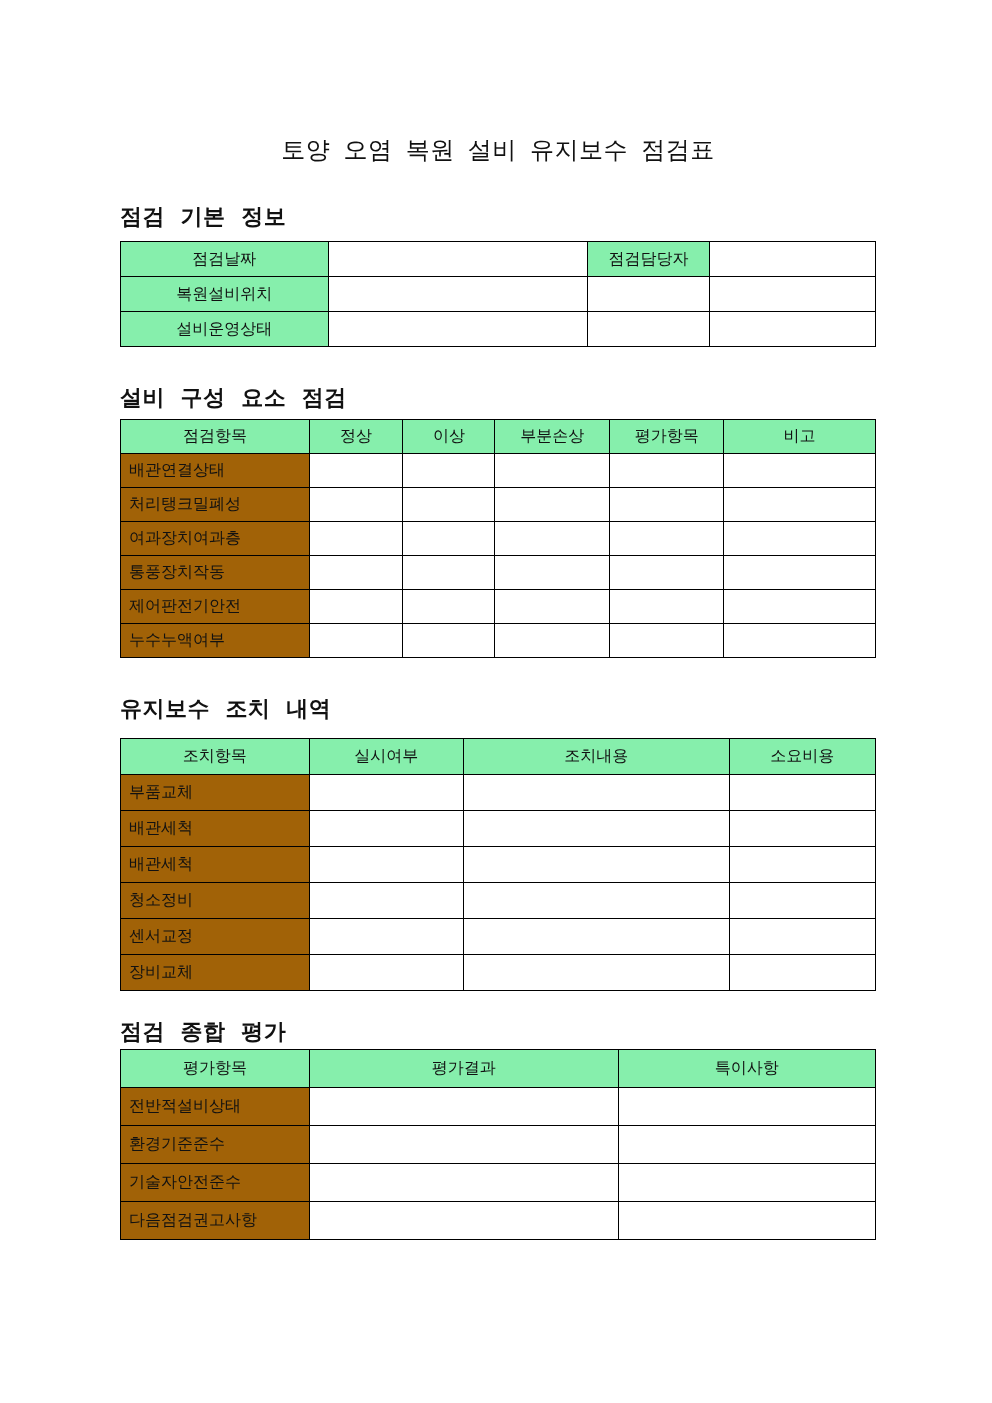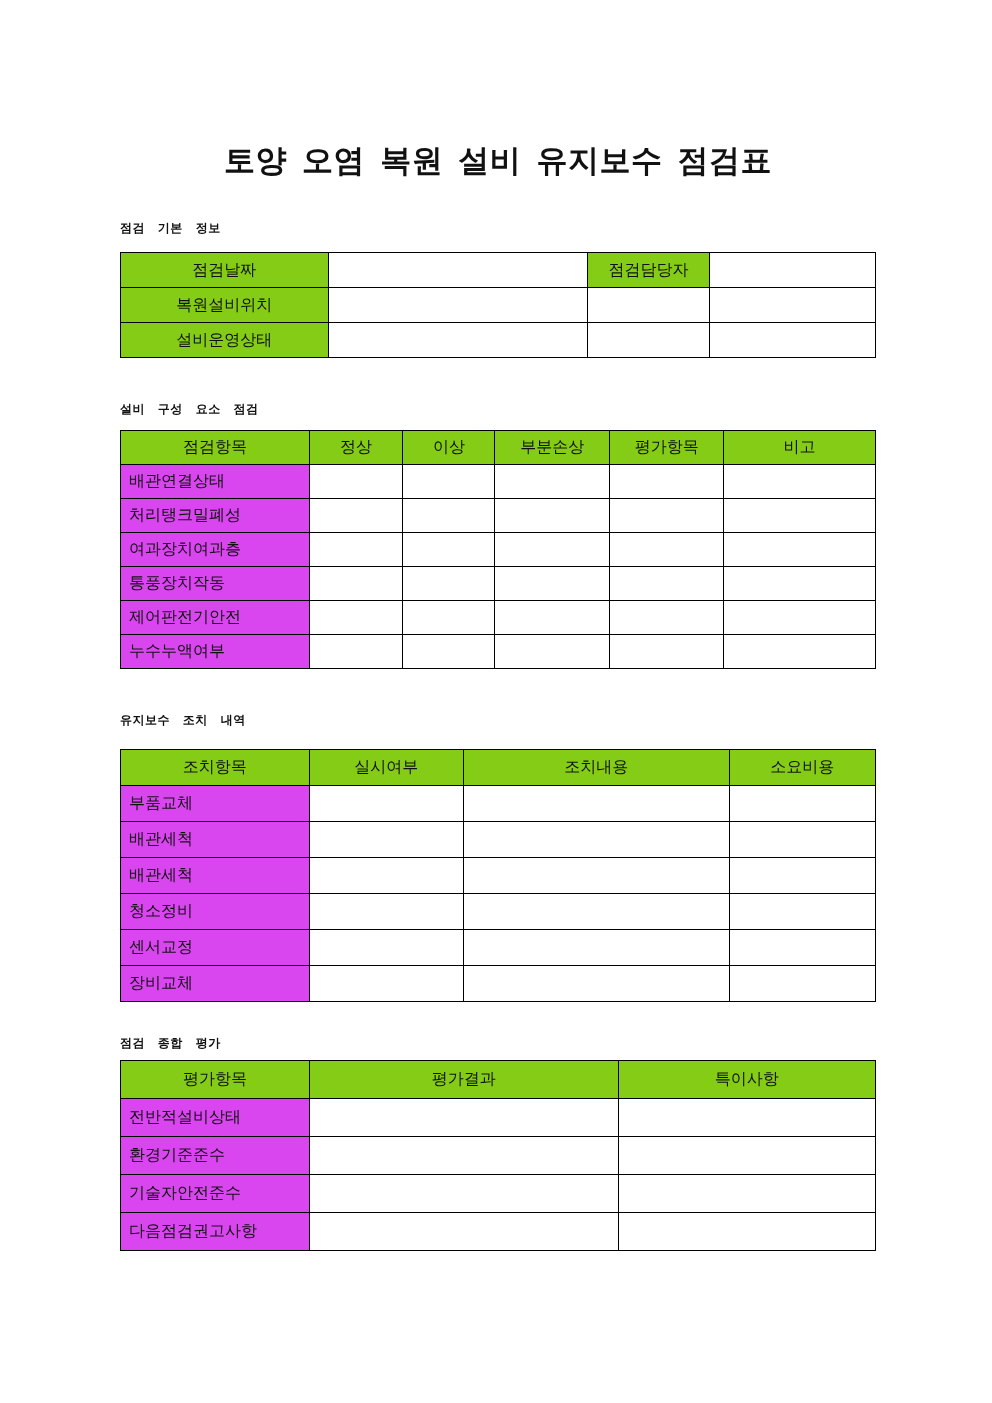--- a/index.html
+++ b/index.html
@@ -15,32 +15,32 @@
     box-sizing: border-box;
     overflow: hidden;
   }
   .page {
     box-sizing: border-box;
     width: 992px;
     height: 1403px;
     padding: 130px 116px 0 120px;
   }
   .doc-title {
-    margin: 11px;
-    font-size: 31px;
-    font-weight: bold;
+    margin: 0;
+    font-size: 24px;
+    font-weight: normal;
     line-height: 40px;
     text-align: center;
     letter-spacing: 0.5px;
     word-spacing: 6px;
     white-space: nowrap;
   }
   .section-heading {
     margin: 40px 0 0 0;
-    font-size: 12px;
+    font-size: 22px;
     font-weight: bold;
     line-height: 22px;
     letter-spacing: 0.5px;
     word-spacing: 9px;
     white-space: nowrap;
   }
   .section-heading.first { margin-top: 36px; }
   .section-heading.last  { margin-top: 30px; }
 
   table {
@@ -53,24 +53,24 @@
   td, th {
     border: 1px solid #000000;
     font-size: 16px;
     font-weight: normal;
     padding: 0 8px;
     overflow: hidden;
     white-space: nowrap;
     vertical-align: middle;
   }
   th.head-cell, td.gray-label {
-    background: #84cc16;
+    background: #86efac;
     text-align: center;
   }
-  td.item-label { text-align: left; background: #d946ef; }
+  td.item-label { text-align: left; background: #a16207; }
   td.blank-cell { background: #ffffff; }
 
   .t-basic      { margin-top: 13px; }
   .t-basic td   { height: 34px; }
   .t-component  { margin-top: 10px; }
   .t-component td, .t-component th { height: 33px; }
   .t-actions    { margin-top: 18px; }
   .t-actions td, .t-actions th { height: 35px; }
   .t-eval       { margin-top: 6px; }
   .t-eval td, .t-eval th { height: 37px; }

